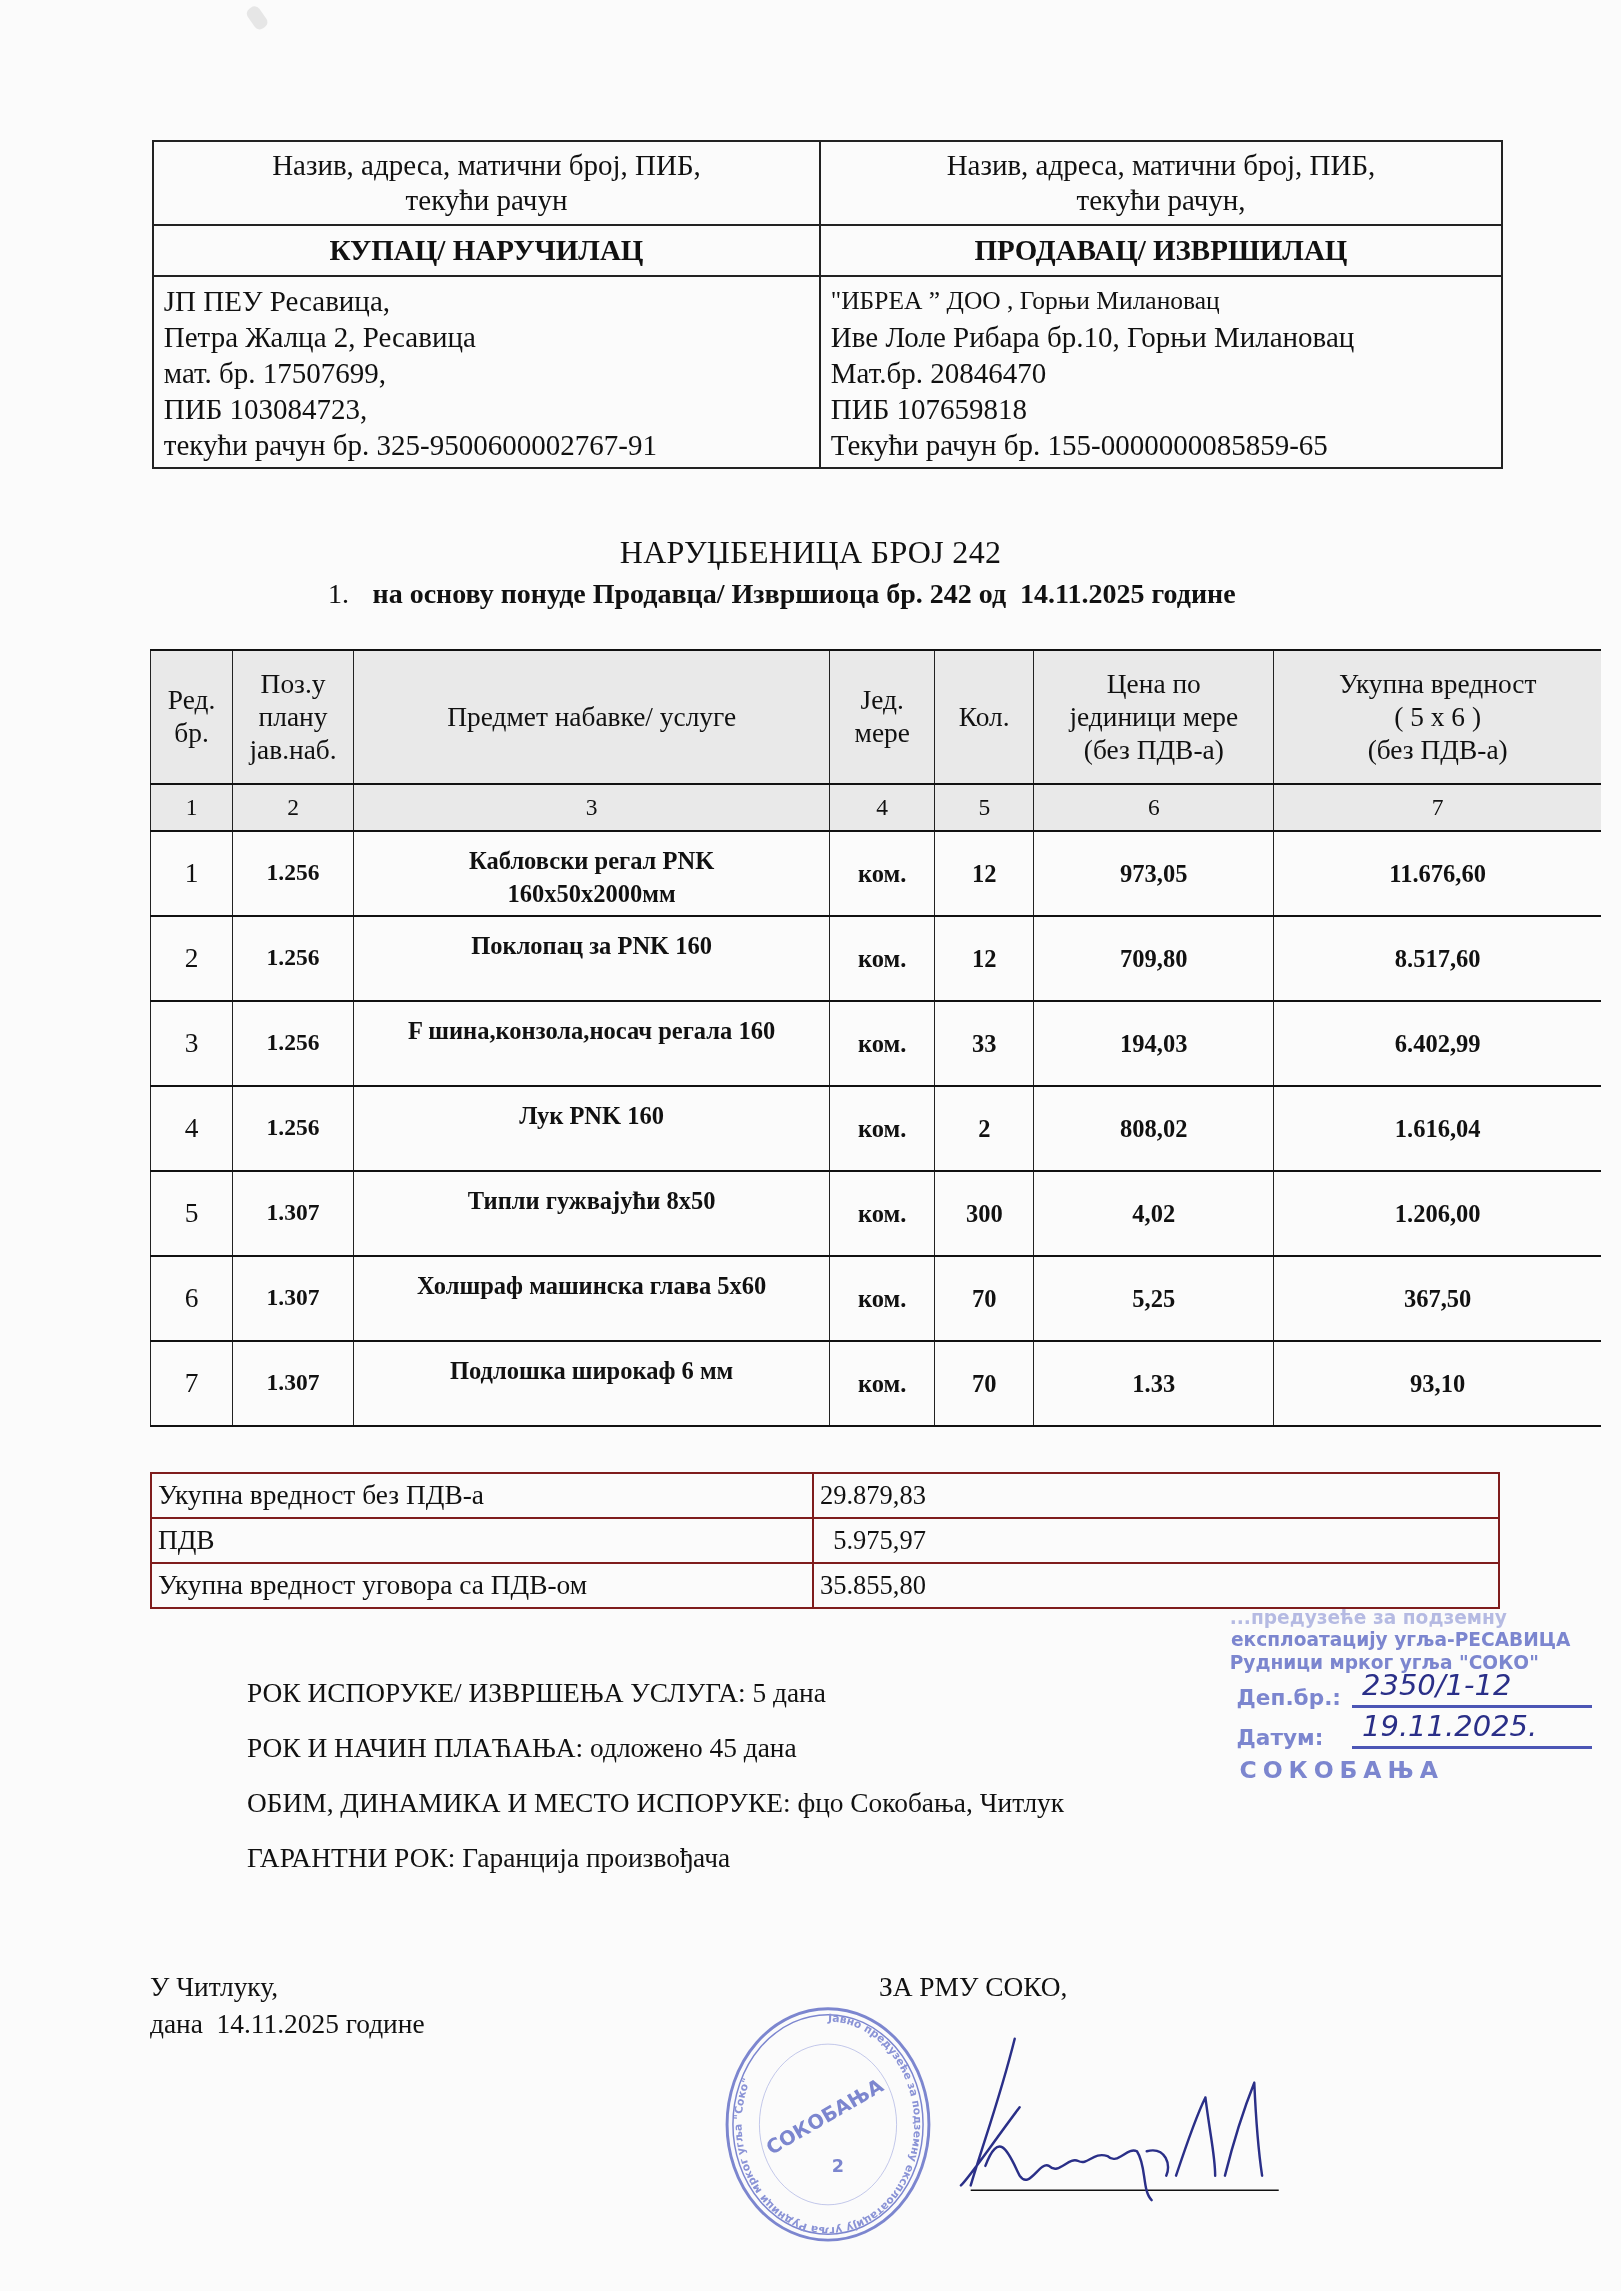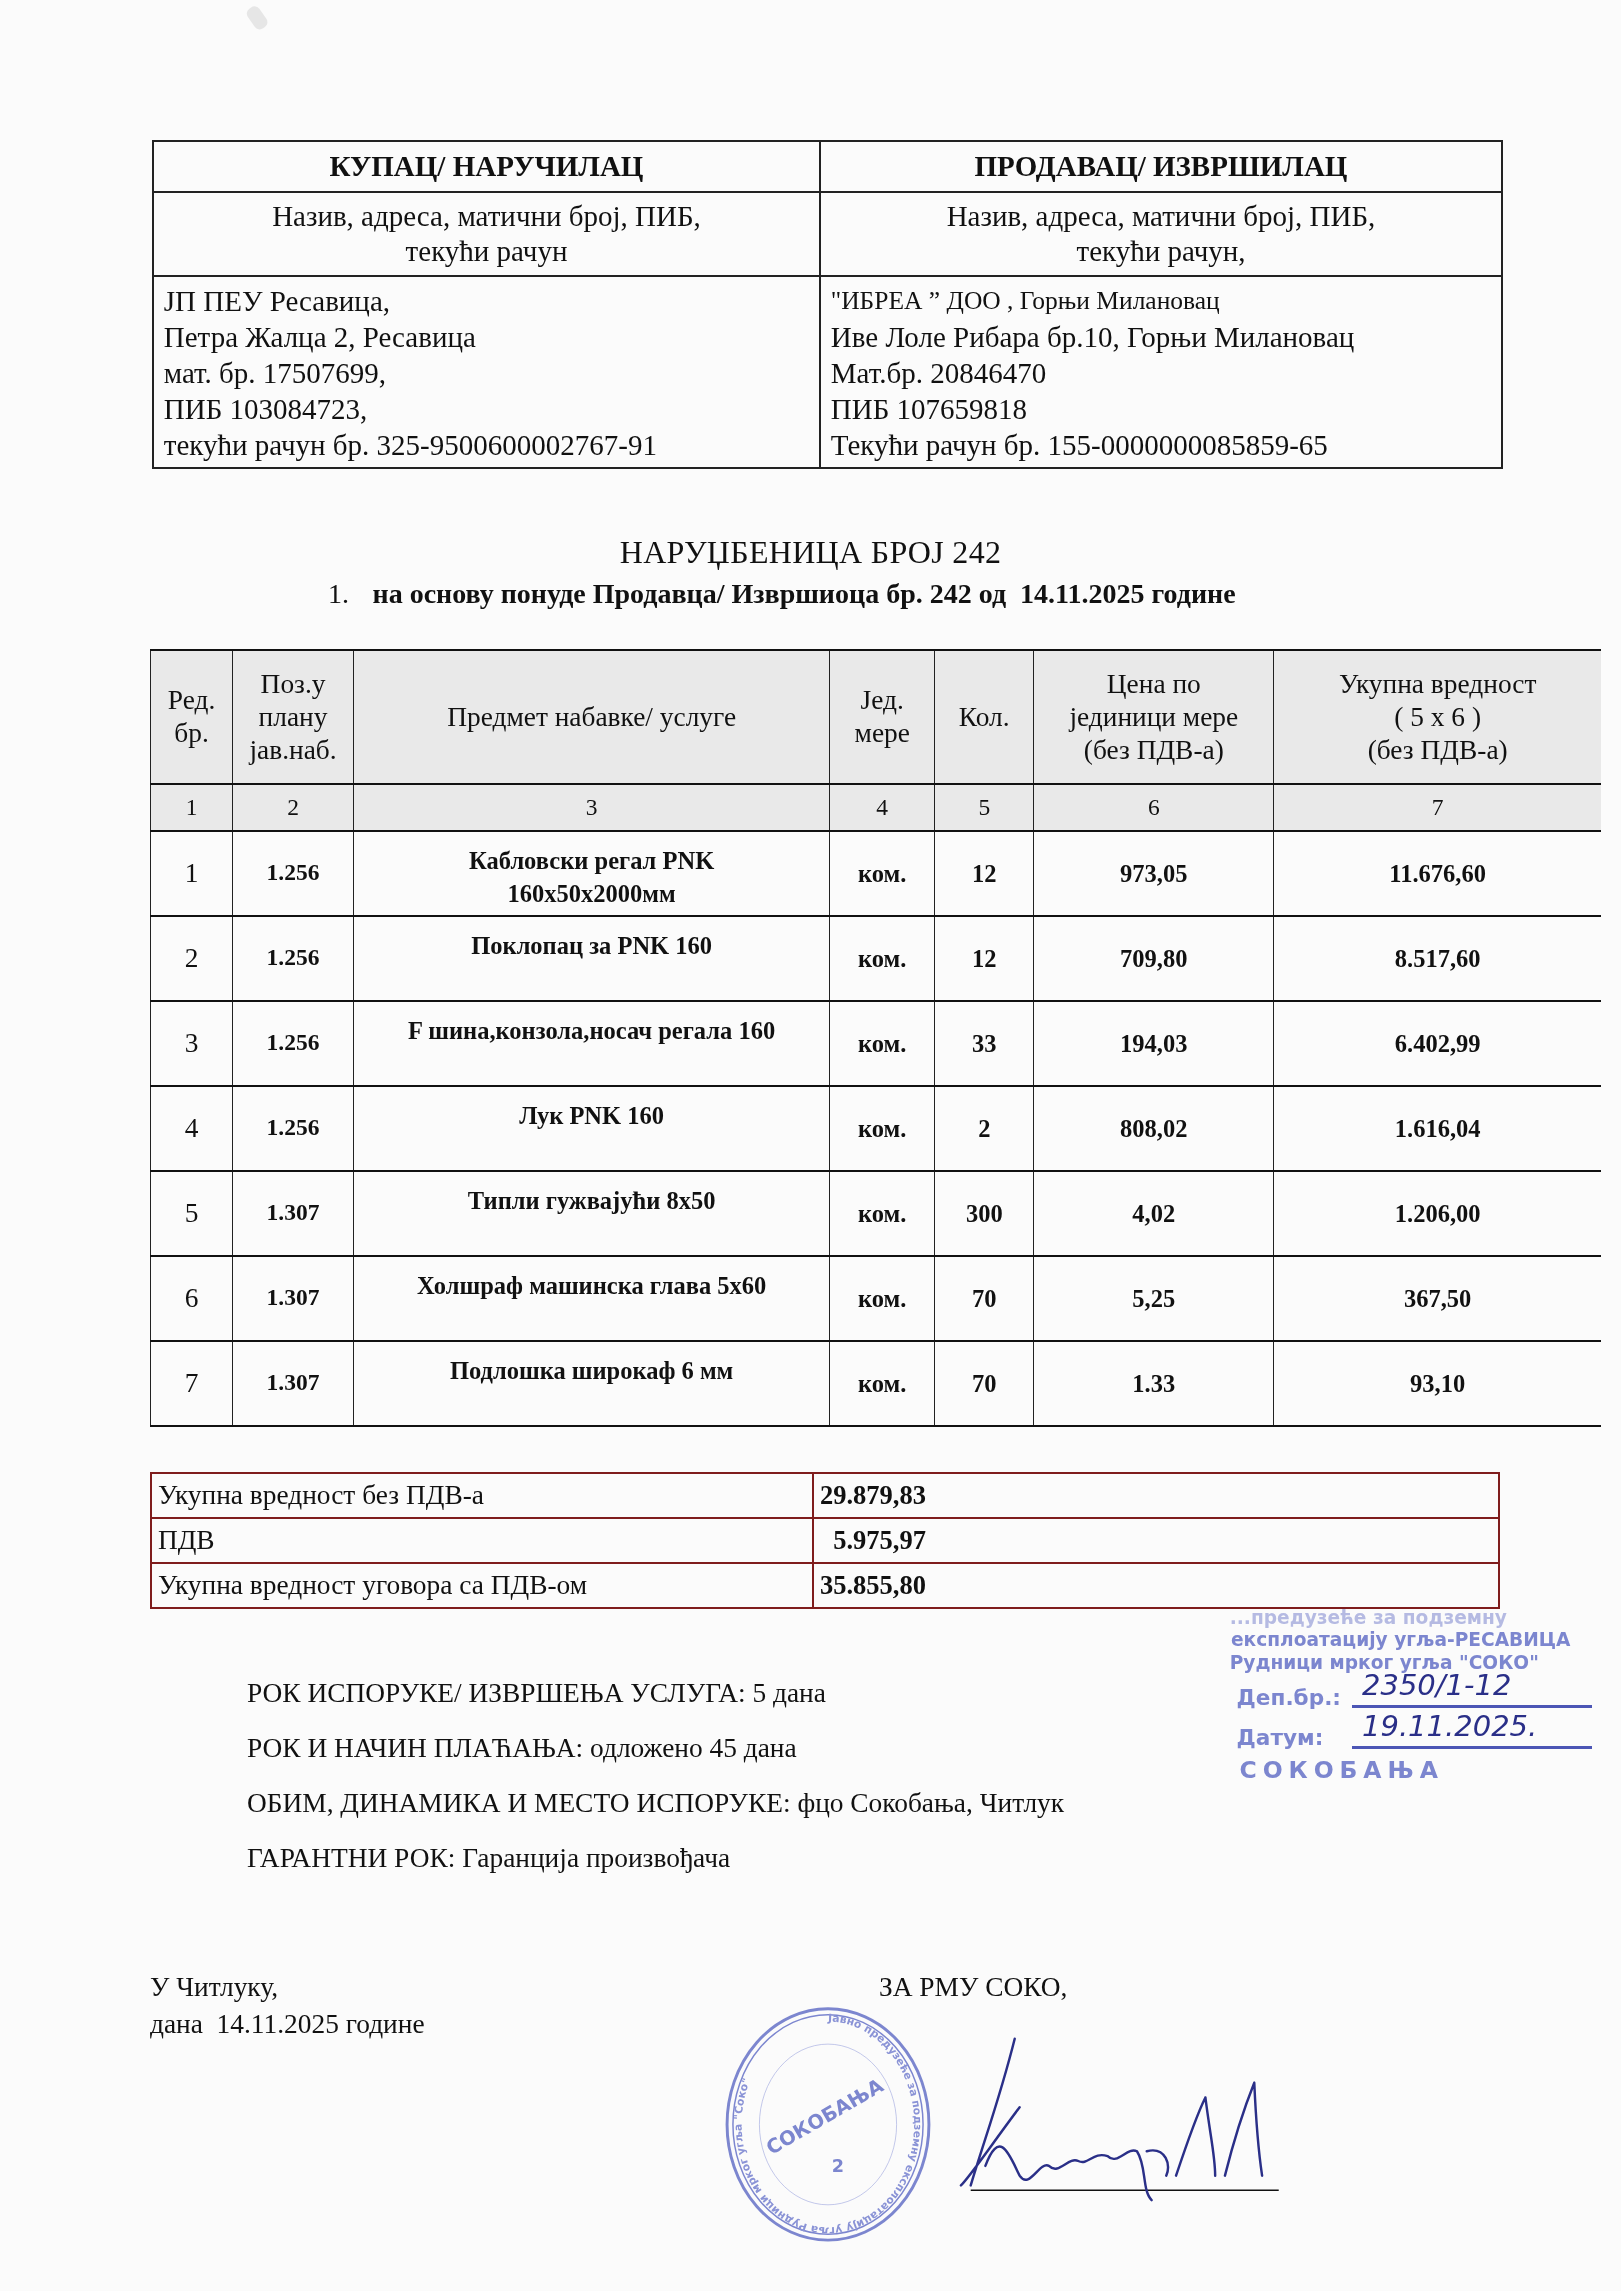--- a/index.html
+++ b/index.html
@@ -39,21 +39,21 @@
   #items tbody td.rb { font-weight: normal; font-size: 27.4px; }
   #items tbody td.pos { vertical-align: top; padding-top: 27px; font-size: 23.5px; }
   #items tbody td.name { vertical-align: top; padding-top: 11.8px; line-height: 33px; font-size: 24.5px; }
 
   
   #totals {
     position: absolute; left: 150px; top: 1472px; width: 1348px;
     border-collapse: collapse; table-layout: fixed;
   }
   #totals td { border: 2px solid #7f1d1d; height: 43px; font-size: 27.4px; padding: 0 5.9px; }
-  #totals td.val { font-weight: bold; font-size: 26.5px; }
+  #totals td.val { font-weight: normal; font-size: 26.5px; }
 
   
   .term { position: absolute; left: 247px; font-size: 27.4px; white-space: nowrap; }
   .term b { font-weight: normal; }
 
   
   .foot { position: absolute; font-size: 27.4px; white-space: pre; }
 
   
   #recv-stamp { position: absolute; left: 1215px; top: 1607px; width: 412px; height: 196px; color: #7c86cf; font-family: "DejaVu Sans", sans-serif; font-weight: bold; }
@@ -69,32 +69,32 @@
 
 <div class="abs" style="left:250px;top:5.9px;width:13.7px;height:23.5px;background:#ddd;border-radius:5.9px;transform:rotate(-35deg);opacity:.7"></div>
 
 <table id="parties">
   <colgroup>
       <col style="width:667px">
       <col style="width:682px">
     </colgroup>
   <tbody>
       <tr>
-    <td class="hdr">КУПАЦ/ НАРУЧИЛАЦ</td>
-    <td class="hdr">ПРОДАВАЦ/ ИЗВРШИЛАЦ</td>
-  </tr>
-  <tr>
     <td class="sub">
       <div>Назив,  адреса, матични број, ПИБ,</div>
       <div>текући рачун</div>
     </td>
     <td class="sub">
       <div>Назив,  адреса, матични број, ПИБ,</div>
       <div>текући рачун,</div>
     </td>
+  </tr>
+  <tr>
+    <td class="hdr">КУПАЦ/ НАРУЧИЛАЦ</td>
+    <td class="hdr">ПРОДАВАЦ/ ИЗВРШИЛАЦ</td>
   </tr>
   <tr>
     <td class="body">
       <div>ЈП ПЕУ Ресавица,</div>
       <div>Петра Жалца 2, Ресавица</div>
       <div>мат. бр. 17507699,</div>
       <div>ПИБ 103084723,</div>
       <div>текући рачун бр. 325-9500600002767-91</div>
     </td>
     <td class="body">

